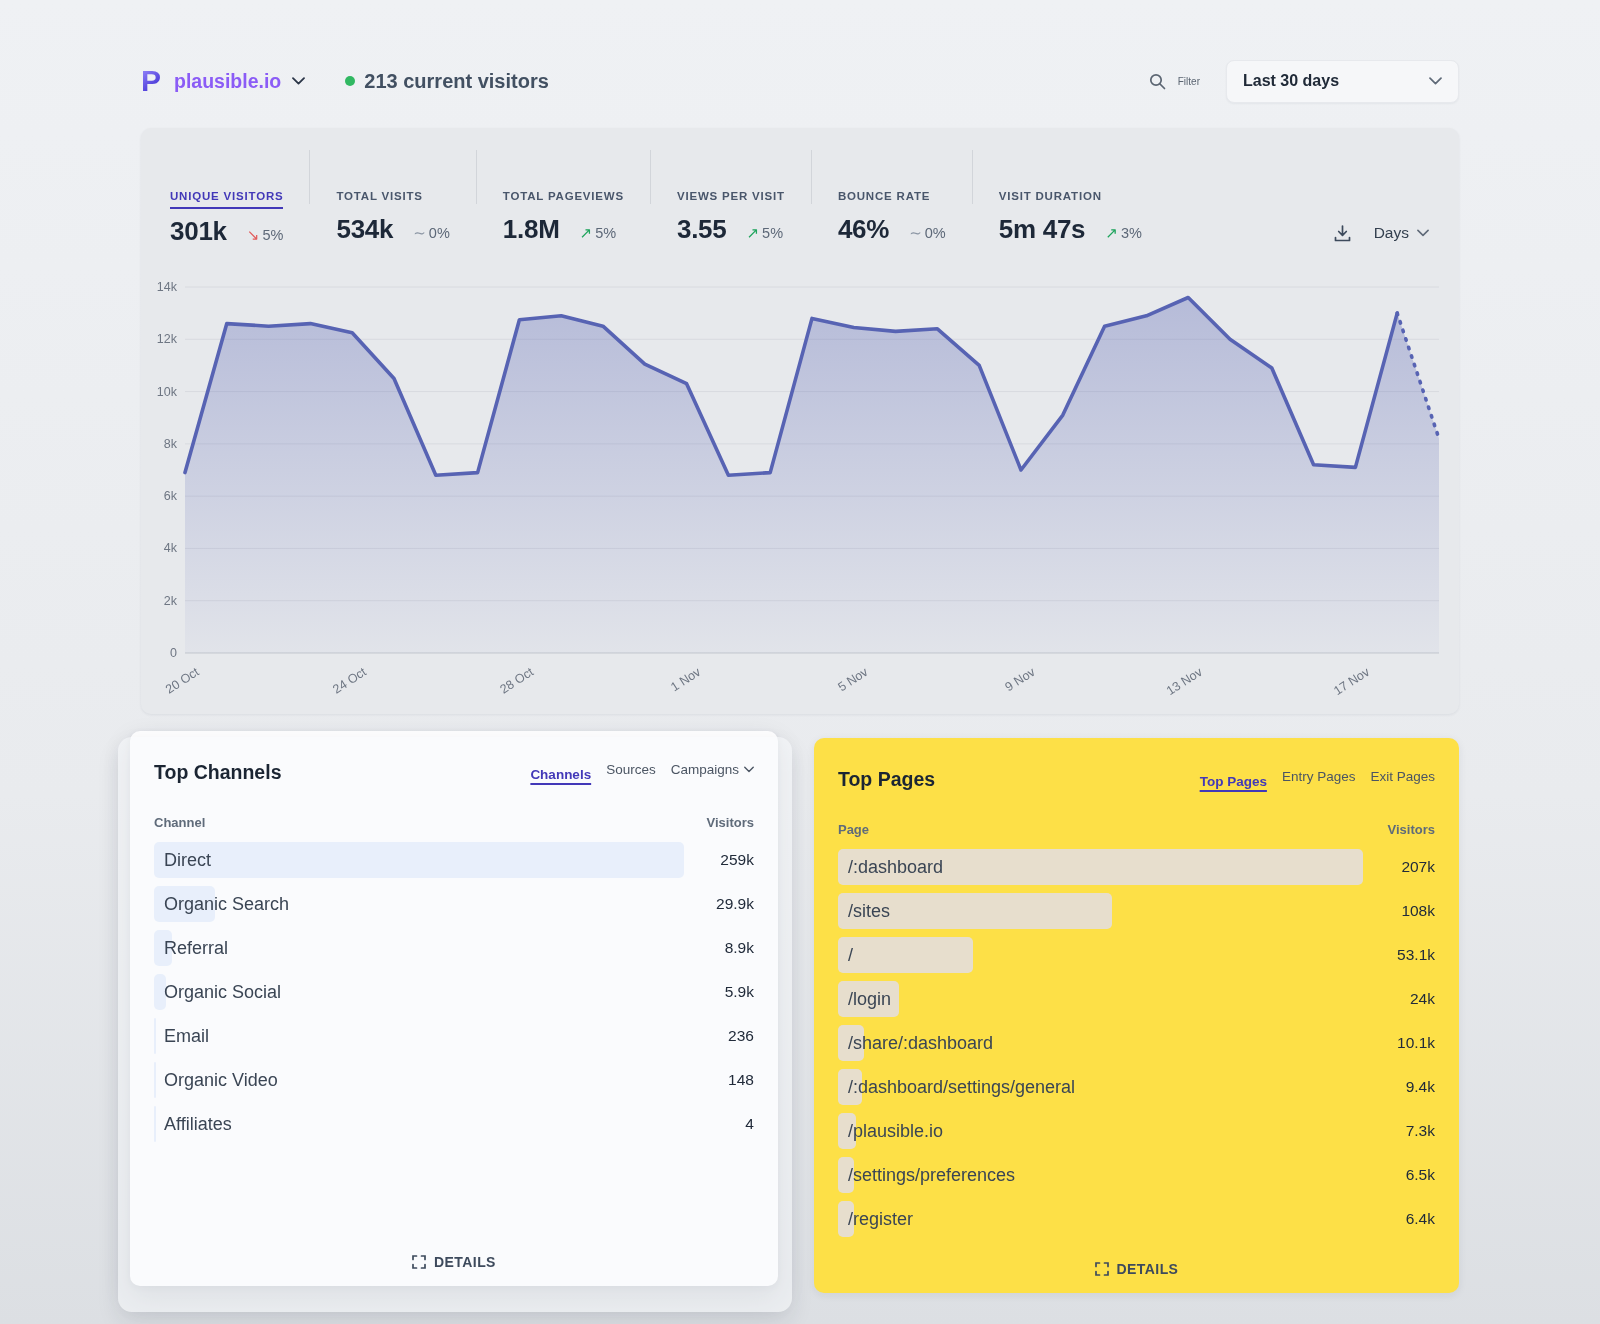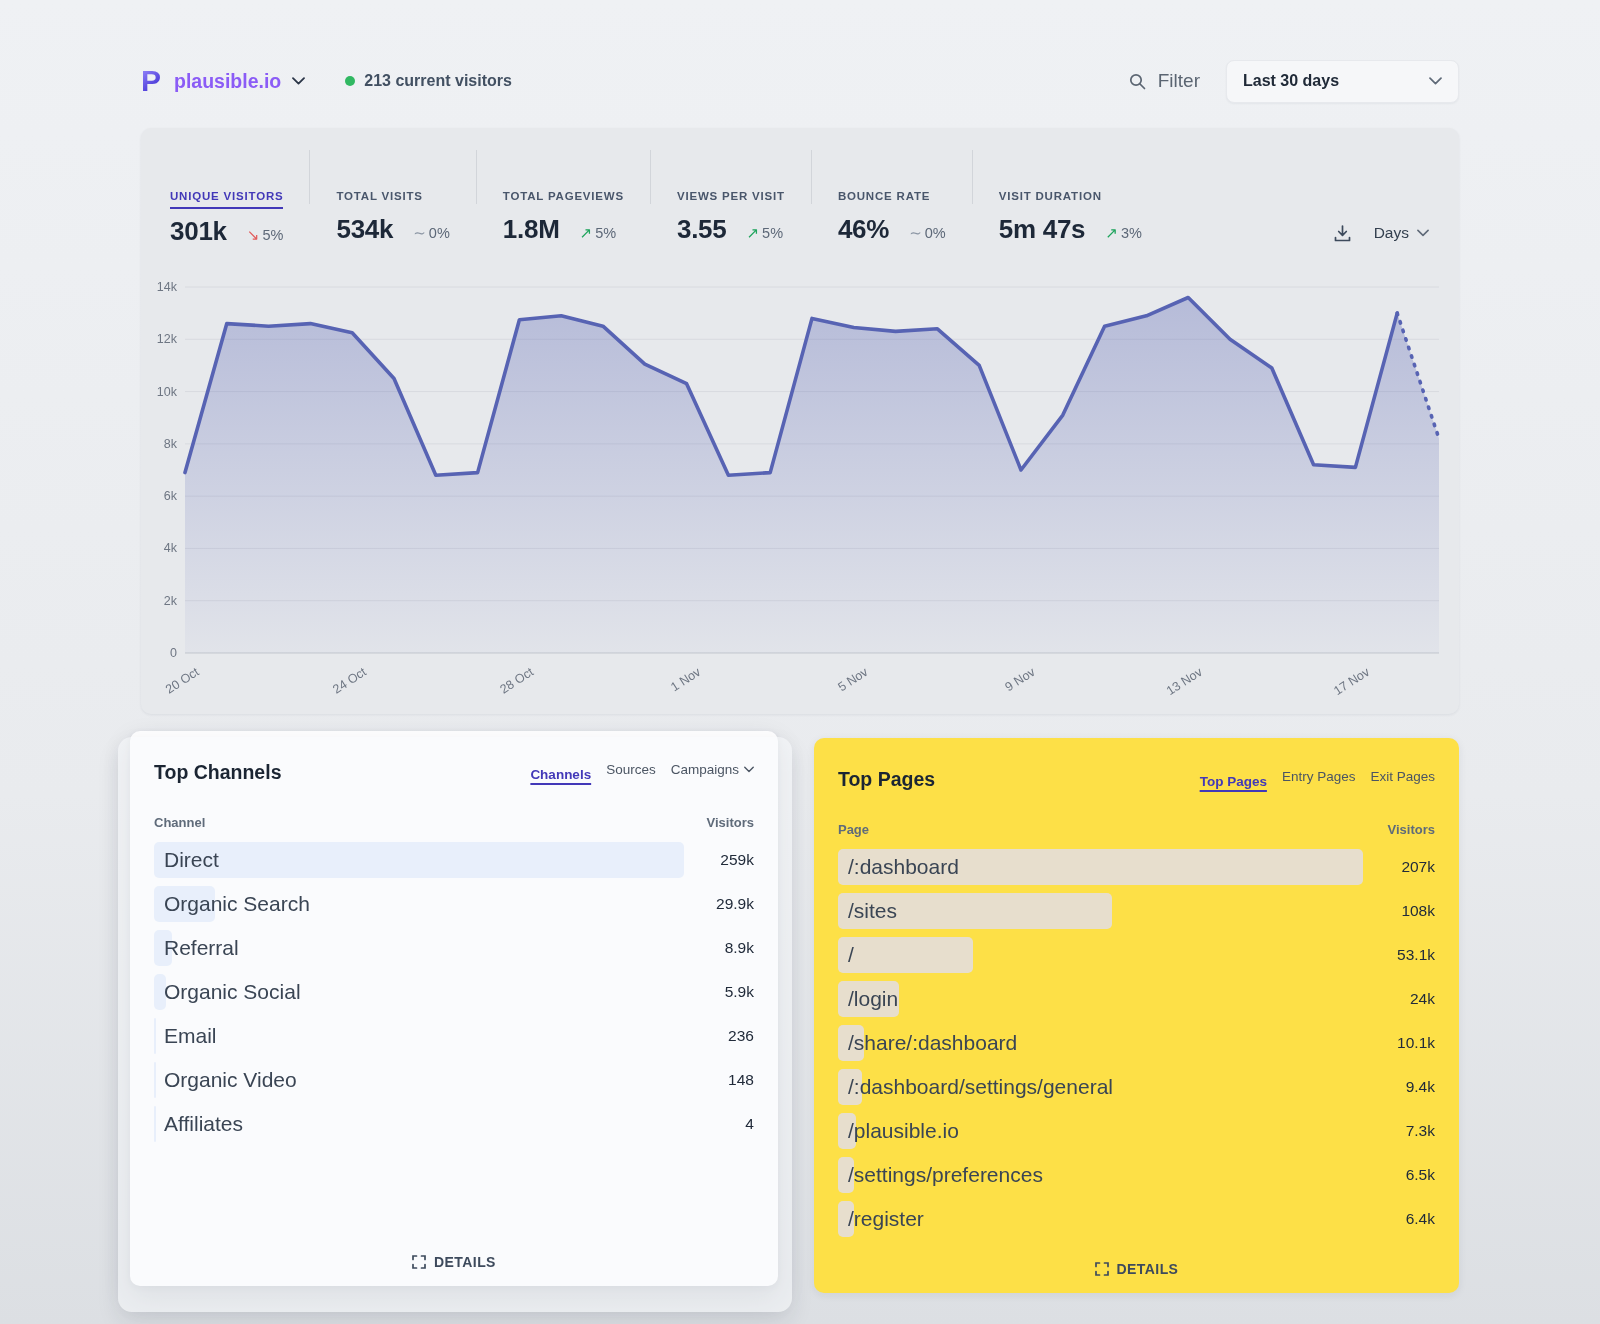--- a/index.html
+++ b/index.html
@@ -16,24 +16,24 @@
   .topbar { display:flex; align-items:center; justify-content:space-between; height:46px; }
   .topbar-left { display:flex; align-items:center; }
   .logo { font-size:30px; font-weight:800; line-height:1;
           background:linear-gradient(140deg,#8d7ef6 15%,#4a3ad8 70%);
           -webkit-background-clip:text; background-clip:text; color:transparent;
           margin-right:13px; }
   .site-switcher { display:flex; align-items:center; gap:11px; background:none; border:none; cursor:pointer;
           font-family:inherit; font-size:19.5px; font-weight:700; color:#8b5cf6; }
   .live { display:flex; align-items:center; gap:9px; margin-left:40px; cursor:pointer; }
   .live-dot { width:10px; height:10px; border-radius:50%; background:var(--live-dot,#31b862); }
-  .live-text { font-size:16px; font-weight:700; color:#425062; }
+  .live-text { font-size:20px; font-weight:700; color:#425062; }
   .topbar-right { display:flex; align-items:center; gap:26px; }
   .filter-btn { display:flex; align-items:center; gap:12px; background:none; border:none; cursor:pointer;
-          font-family:inherit; font-size:19px; color:#5b6572; }
+          font-family:inherit; font-size:10px; color:#5b6572; }
   .daterange { display:flex; align-items:center; justify-content:space-between; width:233px; height:43px;
           background:#f6f7f9; border:1px solid #e7e9ed; border-radius:8px; padding:0 16px; cursor:pointer;
           font-family:inherit; font-size:16px; font-weight:600; color:#202a38;
           box-shadow:0 1px 2px rgba(20,30,50,0.05); }
   svg.ic { display:block; }
 
   
   .chart-card { margin-top:24px; height:586px; background:#e7e9ec; border-radius:10px;
           box-shadow:0 1px 3px rgba(20,30,50,0.07); padding:22px 14px 0 14px; position:relative; }
   .stats-row { display:flex; align-items:flex-start; margin-left:15px; }
@@ -74,21 +74,21 @@
           display:flex; align-items:center; gap:5px; }
   .tab.active { color:var(--accent-indigo,#4238b8); font-weight:700; text-decoration:underline;
           text-decoration-thickness:2px; text-underline-offset:4px;margin-top:10px; }
 
   .cols { display:flex; justify-content:space-between; margin-top:31px; font-size:13px; font-weight:700; color:#5f6b7a; }
   .rows { margin-top:8px; }
   .trow { position:relative; height:44px; display:flex; align-items:center; justify-content:space-between; cursor:pointer; }
   .trow .bar { position:absolute; left:0; top:4px; bottom:4px; border-radius:5px; z-index:0; }
   .panel-channels .trow .bar { background:var(--channel-bar,#e8effb); }
   .panel-pages .trow .bar { background:var(--page-bar,#e7decd); }
-  .trow .tlabel { position:relative; z-index:1; font-size:21px; color:#3a4554; padding-left:10px; }
+  .trow .tlabel { position:relative; z-index:1; font-size:18px; color:#3a4554; padding-left:10px; }
   .trow .tvalue { position:relative; z-index:1; font-size:15.5px; color:#212b3a; }
 
   .details-btn { position:absolute; left:0; right:0; bottom:16px; margin:0 auto; width:max-content;
           display:flex; align-items:center; gap:8px; background:none; border:none; cursor:pointer;
           font-family:inherit; font-size:14px; font-weight:700; letter-spacing:0.03em; color:#3d4a5c; }
 </style>
 </head>
 <body>
 
 <div class="content">

